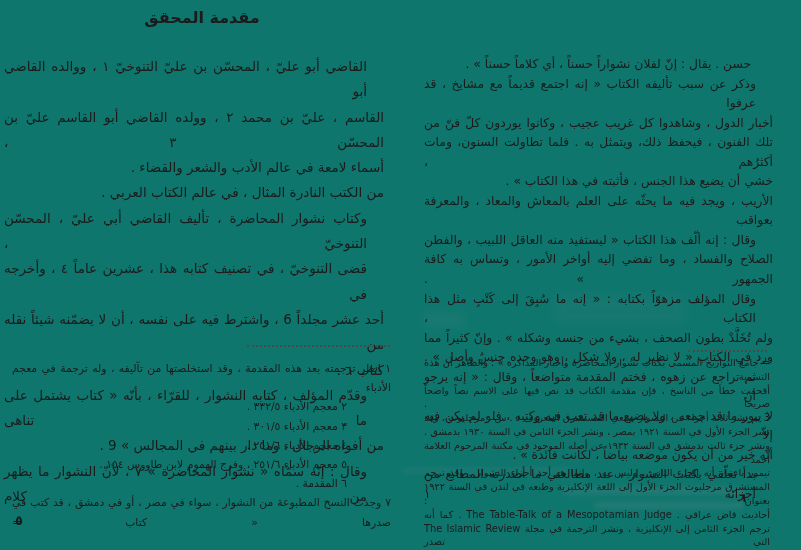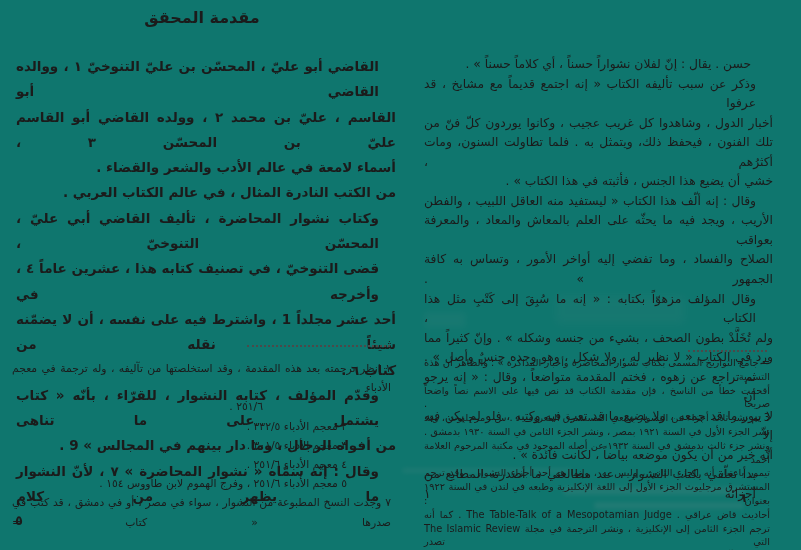--- a/index.html
+++ b/index.html
@@ -10,21 +10,21 @@
     -webkit-font-smoothing:antialiased;
   }
   .abs{position:absolute;}
   .heading{left:12px;top:8px;width:380px;text-align:center;font-size:16px;font-weight:bold;}
   .lines .line{text-align:justify;text-align-last:justify;}
   .line.pf{padding-right:17px;}
   .line.end{text-align:right;text-align-last:right;}
   .line.endpf{text-align:center;text-align-last:right;padding-right:22px;}
   .line.deep{text-align:right;text-align-last:right;padding-right:128px;}
   .line.sub{text-align:right;text-align-last:right;padding-right:44px;}
-  #left-body{left:16px;top:54px;width:380px;font-weight:bold;}
+  #left-body{left:4px;top:54px;width:380px;}
   #left-body .line{font-size:13.5px;line-height:25.3px;}
   #right-body{left:424px;top:55px;width:349px;}
   #right-body .line{font-size:12.3px;line-height:19.55px;}
   #left-fns{left:12px;top:359px;width:379px;}
   #left-fns .line{font-size:10.8px;line-height:19.2px;}
   #right-fns{left:424px;top:356px;width:346px;}
   #right-fns .line{font-size:9.8px;line-height:13.8px;}
   .sep{height:0;border-top:2px dotted #4a4a4a;}
   .sep-left{left:247px;top:345px;width:143px;}
   .sep-right{left:688px;top:350px;width:79px;}
@@ -52,51 +52,51 @@
   <div class="abs heading">مقدمة المحقق</div>
 
   <div id="left-body" class="abs lines">
 
   <div class="line pf">القاضي أبو عليّ ، المحسّن بن عليّ التنوخيّ ١ ، ووالده القاضي أبو</div>
       <div class="line">القاسم ، عليّ بن محمد ٢ ، وولده القاضي أبو القاسم عليّ بن المحسّن ٣ ،</div>
       <div class="line end">أسماء لامعة في عالم الأدب والشعر والقضاء .</div>
       <div class="line end">من الكتب النادرة المثال ، في عالم الكتاب العربي .</div>
       <div class="line pf">وكتاب نشوار المحاضرة ، تأليف القاضي أبي عليّ ، المحسّن التنوخيّ ،</div>
       <div class="line pf">قضى التنوخيّ ، في تصنيف كتابه هذا ، عشرين عاماً ٤ ، وأخرجه في</div>
-      <div class="line">أحد عشر مجلداً 1 ، واشترط فيه على نفسه ، أن لا يضمّنه شيئاً نقله من</div>
+      <div class="line">أحد عشر مجلداً 6 ، واشترط فيه على نفسه ، أن لا يضمّنه شيئاً نقله من</div>
       <div class="line end">كتاب ٦ .</div>
       <div class="line pf">وقدّم المؤلف ، كتابه النشوار ، للقرّاء ، بأنّه « كتاب يشتمل على ما تناهى</div>
       <div class="line end">من أفواه الرجال ، وما دار بينهم في المجالس » 9 .</div>
       <div class="line pf">وقال : إنّه سمّاه « نشوار المحاضرة » ٧ ، لأنّ النشوار ما يظهر من كلام</div>
     </div>
 
   <div class="abs sep sep-left"></div>
 
   <div id="left-fns" class="abs lines">
 
   <div class="line">١ انظر ترجمته بعد هذه المقدمة ، وقد استخلصتها من تآليفه ، وله ترجمة في معجم الأدباء</div>
-      <div class="line deep">٢٥١/٦ .</div>
       <div class="line sub">٢ معجم الأدباء ٣٣٢/٥ .</div>
       <div class="line sub">٣ معجم الأدباء ٣٠١/٥ .</div>
       <div class="line sub">٤ معجم الأدباء ٢٥١/٦ .</div>
       <div class="line sub">٥ معجم الأدباء ٢٥١/٦ ، وفرج الهموم لابن طاووس ١٥٤ .</div>
+      <div class="line sub">٦ المقدمة .</div>
       <div class="line">٧ وجدت النسخ المطبوعة من النشوار ، سواء في مصر ، أو في دمشق ، قد كتب في صدرها « كتاب =</div>
     </div>
 
   <div class="abs pn pn-left">٥</div>
 
   <div id="right-body" class="abs lines">
 
   <div class="line endpf">حسن . يقال : إنّ لفلان نشواراً حسناً ، أي كلاماً حسناً » .</div>
       <div class="line pf">وذكر عن سبب تأليفه الكتاب « إنه اجتمع قديماً مع مشايخ ، قد عرفوا</div>
       <div class="line">أخبار الدول ، وشاهدوا كل غريب عجيب ، وكانوا يوردون كلّ فنّ من</div>
       <div class="line">تلك الفنون ، فيحفظ ذلك، ويتمثل به . فلما تطاولت السنون، ومات أكثرُهم ،</div>
       <div class="line end">خشي أن يضيع هذا الجنس ، فأثبته في هذا الكتاب » .</div>
+      <div class="line">الأريب ، ويجد فيه ما يحثّه على العلم بالمعاش والمعاد ، والمعرفة بعواقب</div>
       <div class="line pf">وقال : إنه ألّف هذا الكتاب « ليستفيد منه العاقل اللبيب ، والفطن</div>
-      <div class="line">الأريب ، ويجد فيه ما يحثّه على العلم بالمعاش والمعاد ، والمعرفة بعواقب</div>
       <div class="line">الصلاح والفساد ، وما تفضي إليه أواخر الأمور ، وتساس به كافة الجمهور » .</div>
       <div class="line pf">وقال المؤلف مزهوّاً بكتابه : « إنه ما سُبِقَ إلى كَتْبِ مثل هذا الكتاب ،</div>
       <div class="line">ولم تُخَلَّدْ بطون الصحف ، بشيء من جنسه وشكله » . وإنّ كثيراً مما</div>
       <div class="line">ورد في الكتاب « لا نظير له ، ولا شكل ، وهو وحده جنسٌ وأصل » .</div>
       <div class="line pf">ثم تراجع عن زهوه ، فختم المقدمة متواضعاً ، وقال : « إنه يرجو أن</div>
       <div class="line">لا يبور ما قد جمعه ، ولا يضيع ما قد تعب فيه وكتبه ، فلو لم يكن فيه إلاّ</div>
       <div class="line end">أنّه خير من أن يكون موضعه بياضاً ، لكانت فائدة » .</div>
       <div class="line pf">بدأ تعلّقي بكتاب النشوار ، عند مطالعتي ما أصدرته المطابع من أجزائه ١</div>
     </div>
 

